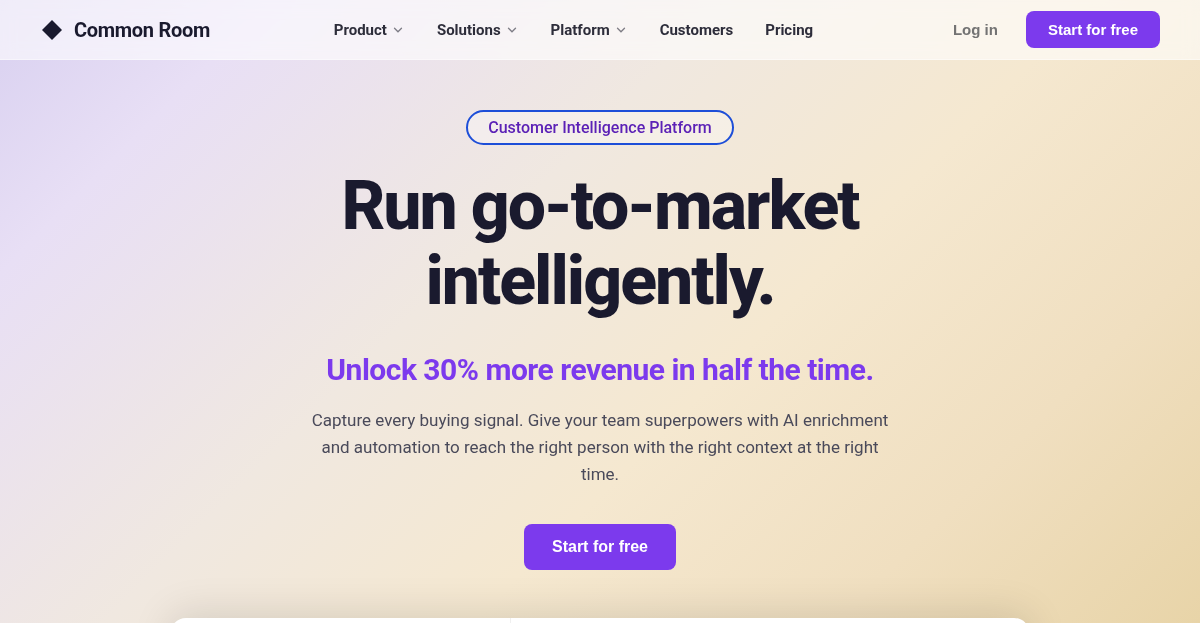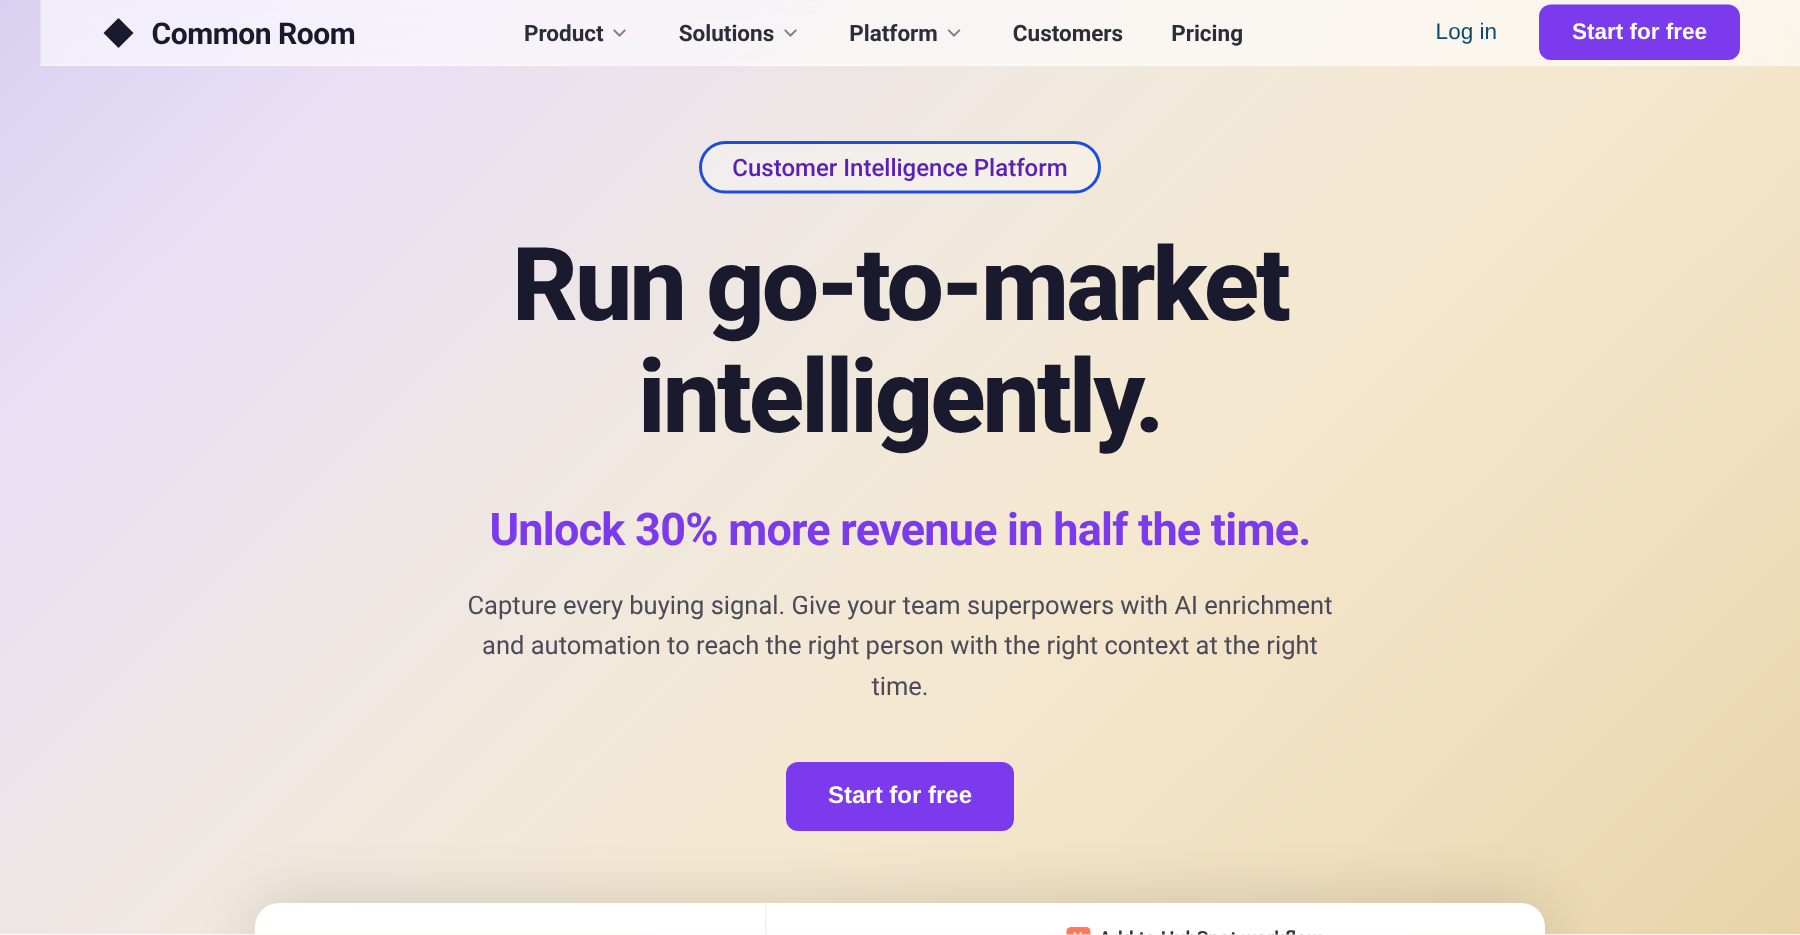--- a/index.html
+++ b/index.html
@@ -32,25 +32,24 @@
     }
 
     
     nav {
       position: relative;
       z-index: 10;
       display: flex;
       align-items: center;
       justify-content: space-between;
       padding: 0 40px;
-      height: 44px;
+      height: 60px;
       background: rgba(255,255,255,0.6);
       backdrop-filter: blur(8px);
       border-bottom: 1px solid rgba(255,255,255,0.4);
-      margin-left: 27px;
     }
 
     .nav-logo {
       display: flex;
       align-items: center;
       gap: 10px;
       text-decoration: none;
     }
 
     .logo-diamond {
@@ -93,22 +92,22 @@
 
     .nav-actions {
       display: flex;
       align-items: center;
       gap: 12px;
     }
 
     .btn-login {
       padding: 8px 16px;
       font-size: 15px;
-      font-weight: 400;
-      color: #0c4a6e;
+      font-weight: 700;
+      color: #737373;
       background: transparent;
       border: none;
       cursor: pointer;
       border-radius: 6px;
     }
 
     .btn-start {
       padding: 10px 22px;
       font-size: 15px;
       font-weight: 600;

